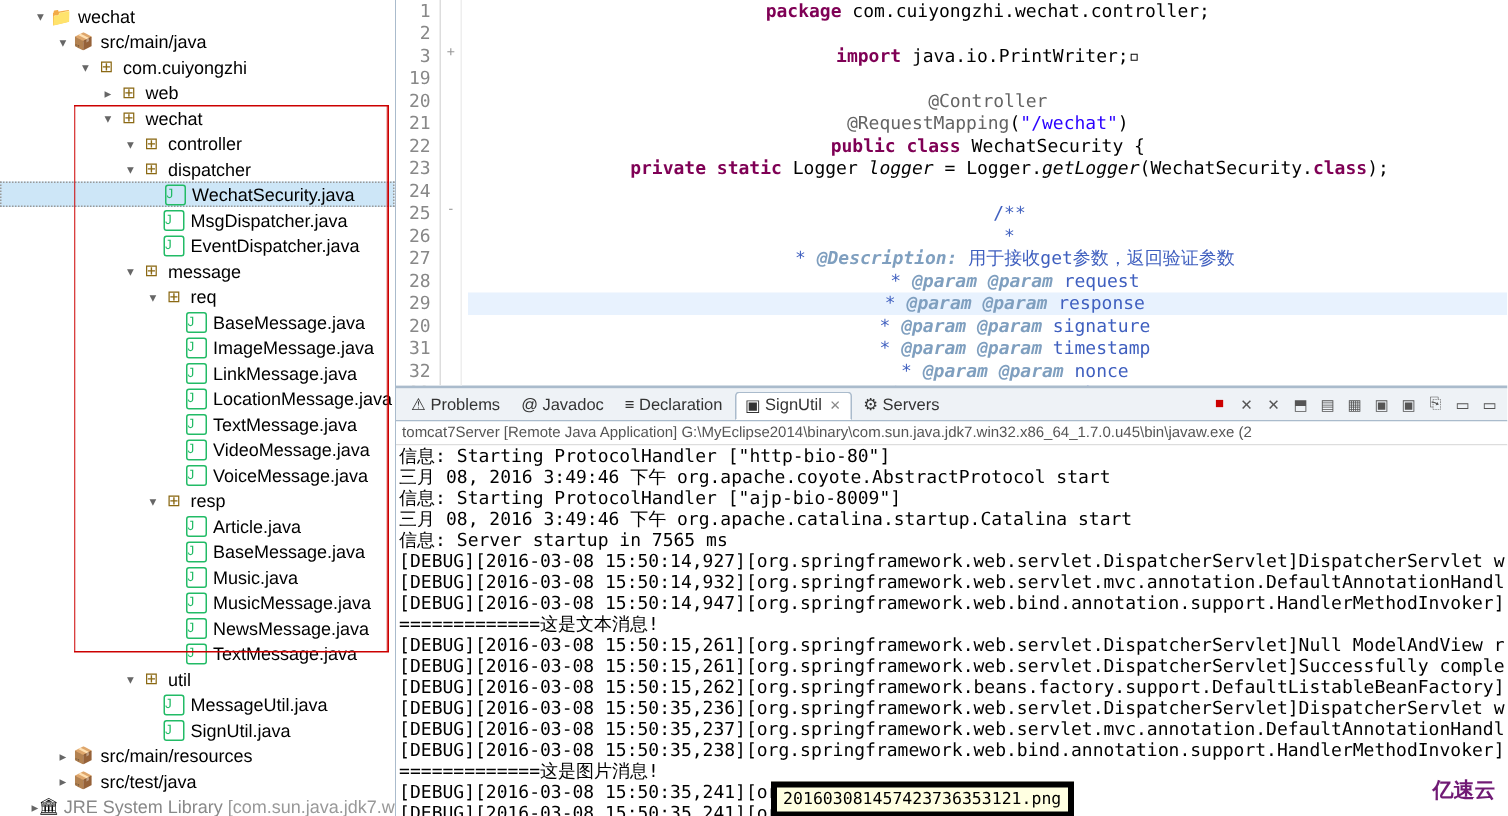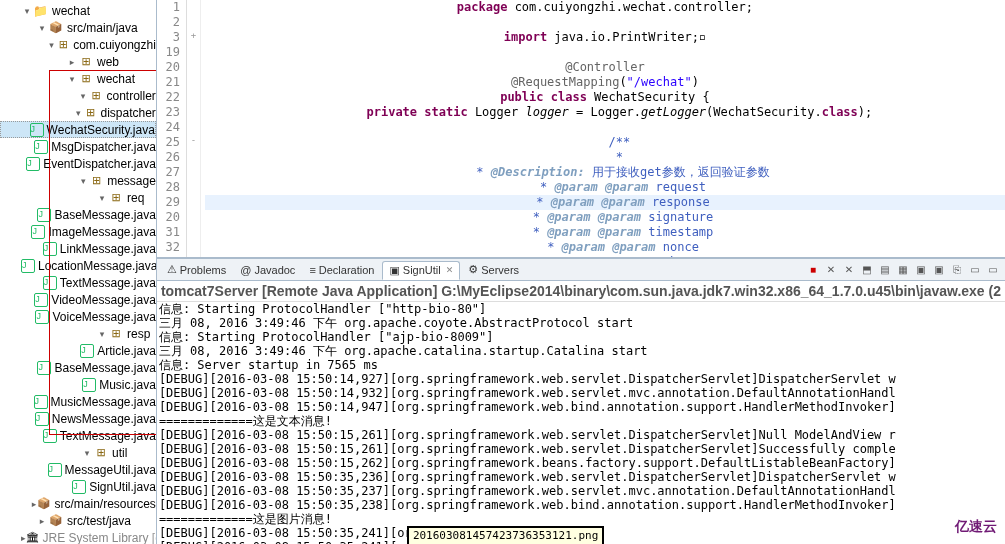--- a/index.html
+++ b/index.html
@@ -38,24 +38,24 @@
 .hl-line { background: #e8f2fe; }
 .expand-col { width: 14px; background: #fff; border-right: 1px solid #eee; }
 .expand-col .g { height: 15px; text-align: center; font-size: 9px; color: #999; }
 .bottom-panel { flex: 1; display: flex; flex-direction: column; border-top: 1px solid #abc; }
 .tab-bar { display: flex; align-items: center; background: #eef2f6; height: 22px; border-bottom: 1px solid #abc; padding: 0 4px; gap: 2px; }
 .tab { display: flex; align-items: center; padding: 2px 6px; gap: 3px; font-size: 11px; color: #333; cursor: pointer; }
 .tab.active { background: #fff; border: 1px solid #abc; border-bottom: 1px solid #fff; margin-bottom: -1px; border-radius: 3px 3px 0 0; }
 .tab .ticon { font-size: 11px; }
 .tab-tools { margin-left: auto; display: flex; gap: 2px; }
 .tool-btn { width: 16px; height: 16px; display: inline-flex; align-items: center; justify-content: center; font-size: 10px; cursor: pointer; color: #555; }
-.console-header { font-size: 14px; color: #555; padding: 2px 4px; background: #fff; border-bottom: 1px solid #ddd; white-space: nowrap; overflow: hidden; font-weight: bold; }
+.console-header { font-size: 10px; color: #555; padding: 2px 4px; background: #fff; border-bottom: 1px solid #ddd; white-space: nowrap; overflow: hidden; }
 .console-body { flex: 1; overflow: auto; font-family: Consolas, monospace; font-size: 12px; padding: 0 2px; background: #fff; white-space: nowrap; line-height: 14px; position: relative; }
 .console-line { color: #000; }
-.tooltip-box { position: absolute; background: #ffffe1; border: 2px solid #000000; padding: 1px 4px; font-size: 11px; color: #000; }
+.tooltip-box { position: absolute; background: #ffffe1; border: 4px solid #000000; padding: 1px 4px; font-size: 11px; color: #000; }
 .close-x { font-size: 9px; color: #888; margin-left: 2px; }
 .watermark { position: absolute; right: 8px; bottom: 8px; font-size: 14px; color: #701a75; font-weight: bold; }
 </style>
 </head>
 <body>
 
 <div class="left-panel" style="position:relative;">
   <div class="tree" id="tree">
       <div class="tree-row">
         <span class="indent" style="width: 0px;"></span>

